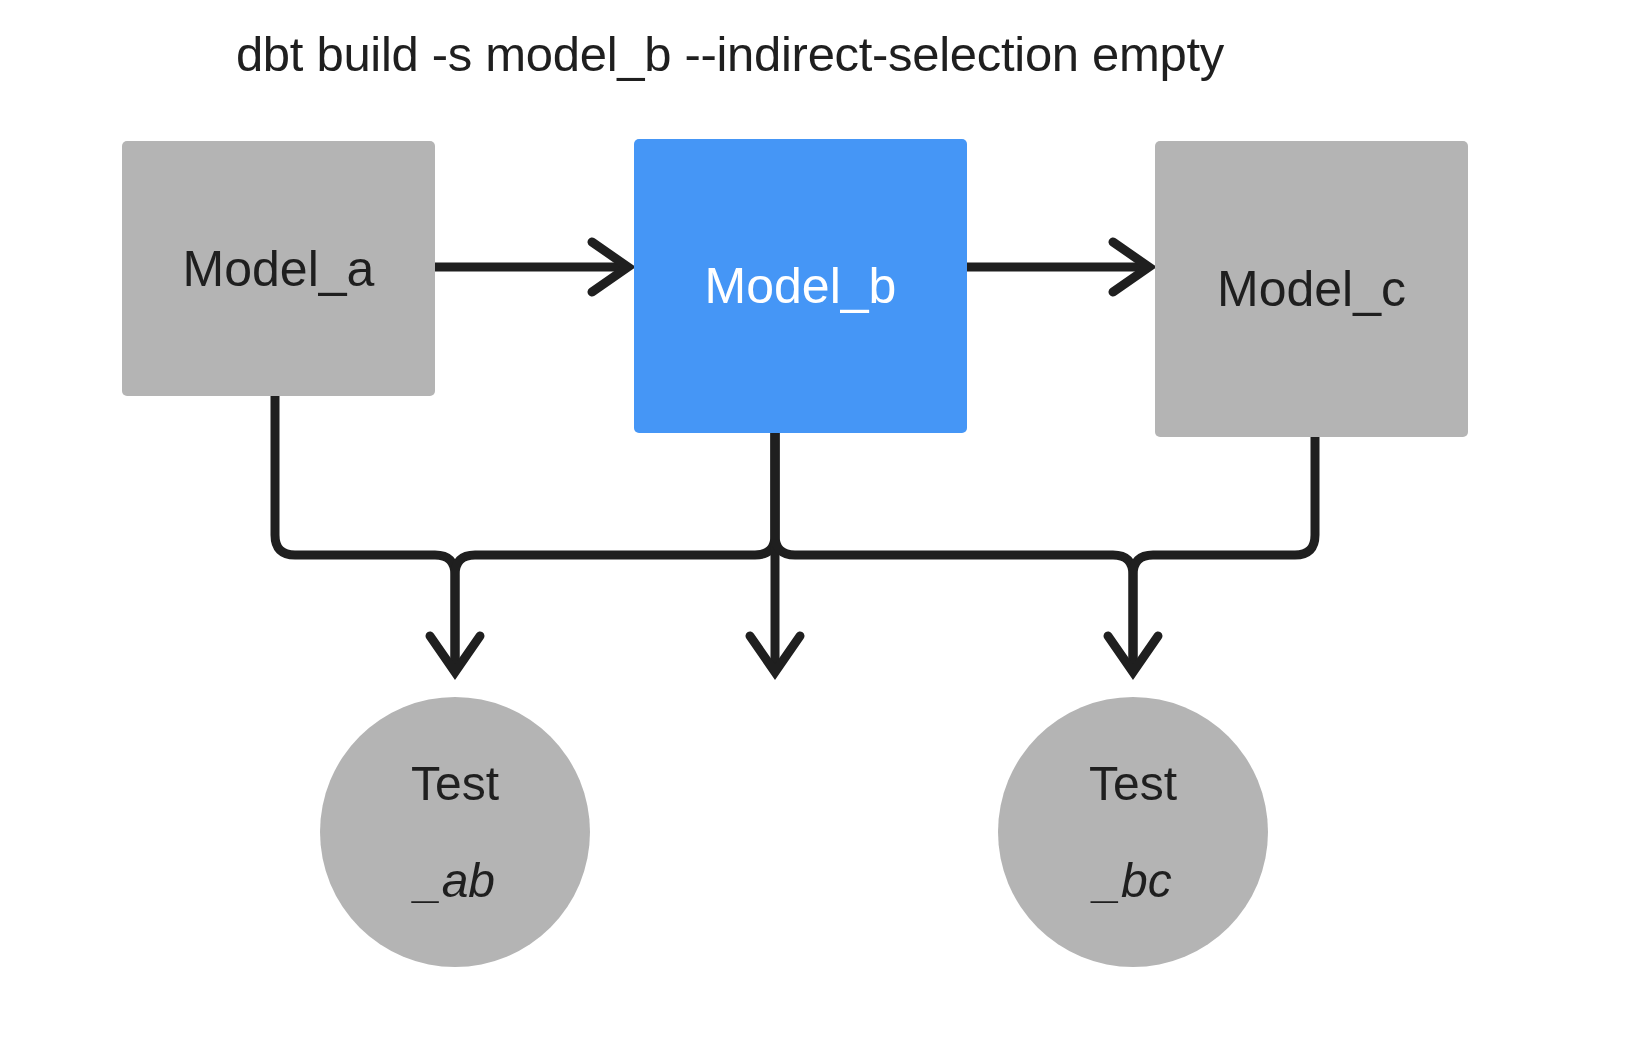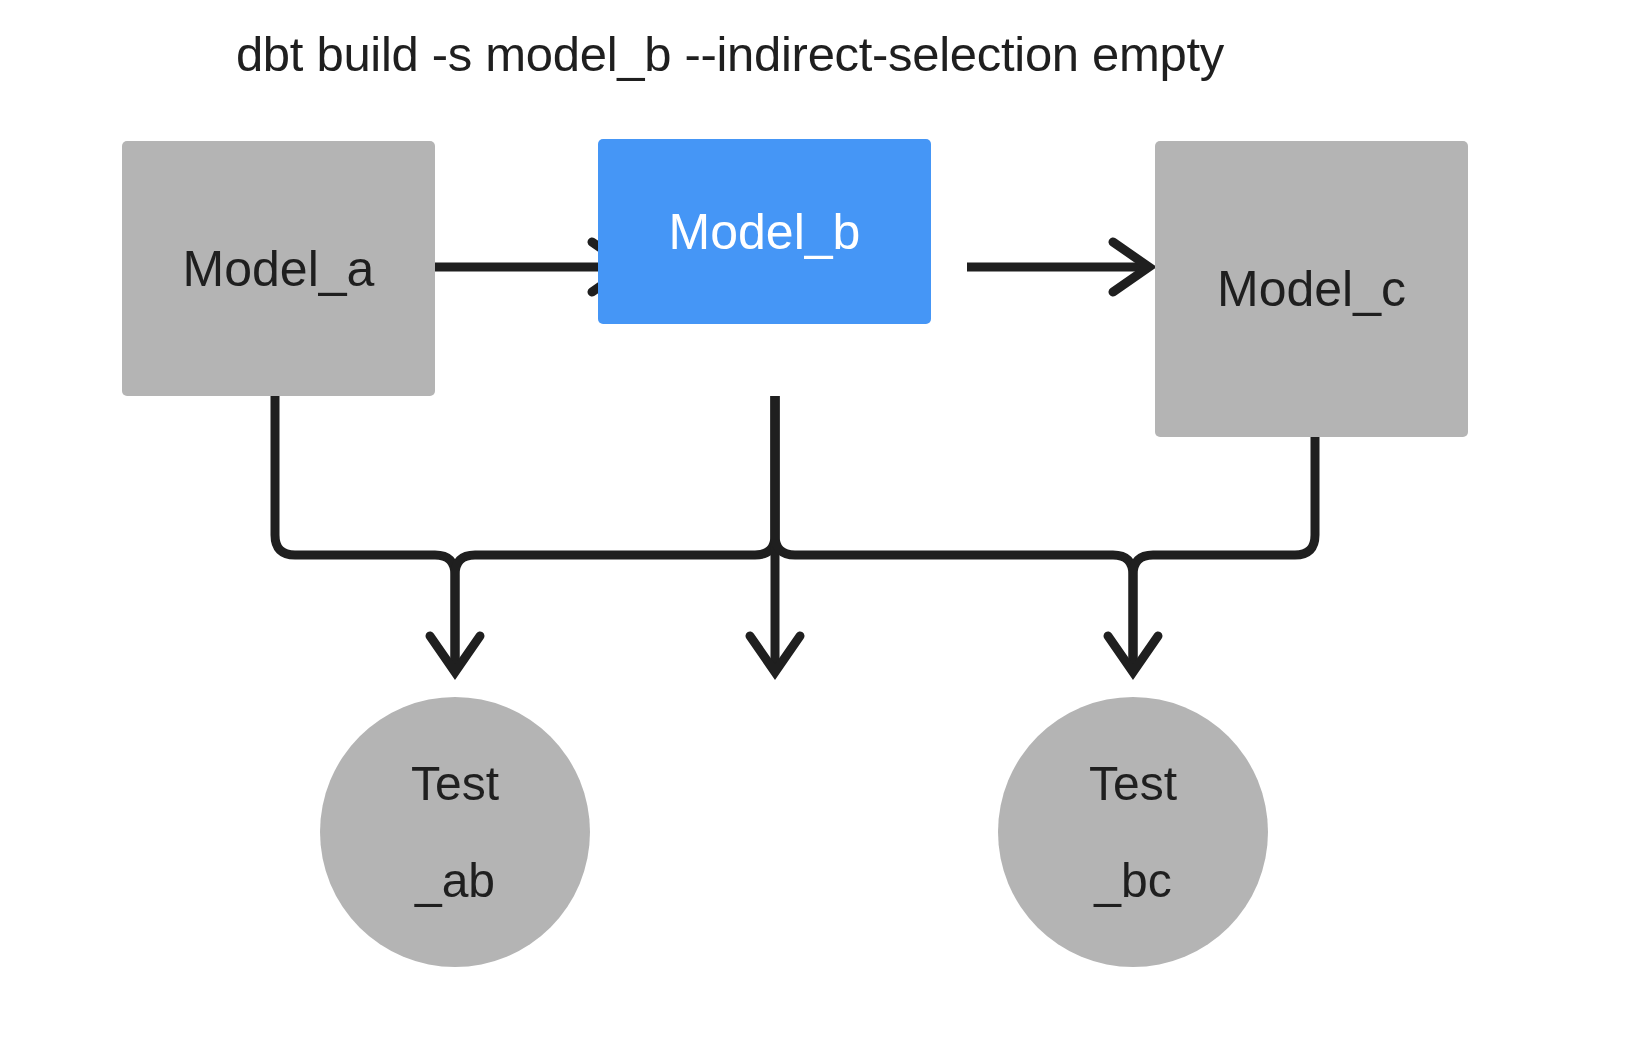--- a/index.html
+++ b/index.html
@@ -90,20 +90,21 @@
   }
   .test-node .node-label {
     font-size: 48px;
     line-height: 1.0;
     color: #1f1f1f;
     text-align: center;
     white-space: pre;
   }
   .test-node .node-label.line-2 {
     margin-top: 49px;
+    font-style: italic;
   }
 </style>
 </head>
 <body>
 
 <div id="diagram-root">
 
   <div class="diagram-title">dbt build -s model_b --indirect-selection empty</div>
 
   <svg id="edges" viewBox="0 0 1630 1060" xmlns="http://www.w3.org/2000/svg">
@@ -139,21 +140,21 @@
     <g>
       <path class="edge-path" d="M 1315 396 L 1315 535 Q 1315 555 1295 555 L 1153 555 Q 1133 555 1133 575 L 1133 668"></path>
       <path class="edge-head" d="M 1108 636 L 1133 672 L 1158 636"></path>
     </g>
   </svg>
 
   <div class="model-node grey" style="left:122px; top:141px; width:313px; height:255px;">
     <span class="node-label">Model_a</span>
   </div>
 
-  <div class="model-node blue" style="left:598px; top:139px; width:333px; height:185px;">
+  <div class="model-node blue" style="left:634px; top:139px; width:333px; height:294px;">
     <span class="node-label">Model_b</span>
   </div>
 
   <div class="model-node grey" style="left:1155px; top:141px; width:313px; height:296px;">
     <span class="node-label">Model_c</span>
   </div>
 
   <div class="test-node" style="left:320px; top:697px; width:270px; height:270px;">
     <span class="node-label line-1">Test</span>
     <span class="node-label line-2">_ab</span>

